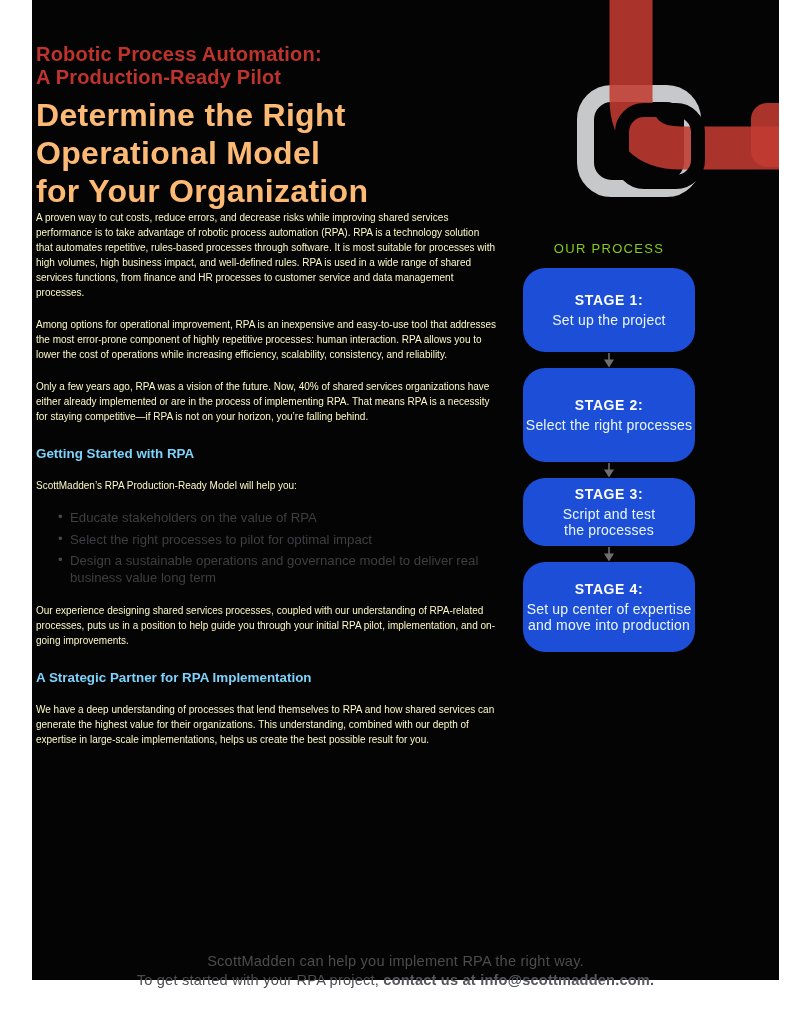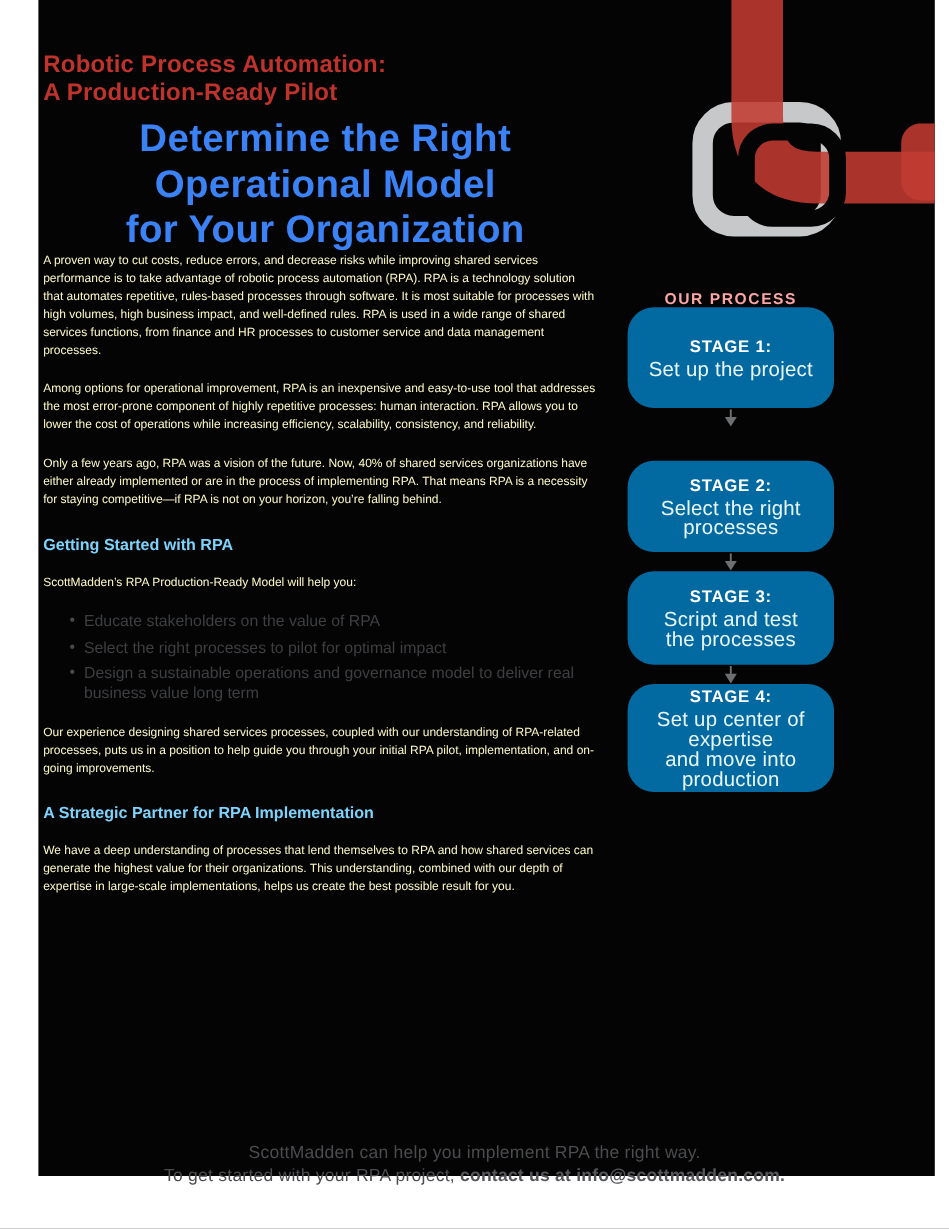--- a/index.html
+++ b/index.html
@@ -25,25 +25,24 @@
   }
   .kicker {
     margin-top:43px;
     color:#bf332d;
     font-weight:bold;
     font-size:20px; line-height:23px;
     letter-spacing:0.2px;
   }
   .big-title {
     margin-top:7px;
-    color:#3b82f6;
+    color:#fdba74;
     font-weight:bold;
     font-size:32px; line-height:38px;
     letter-spacing:0.3px;
-    text-align:center;
   }
   .main p {
     font-size:10px; line-height:15px;
     margin:0 0 17px 0;
     color:#fef9c3;
     width:462px;
   }
   .first-para { margin-top:33px; }
   .sub-head {
     font-size:13.4px; font-weight:bold;
@@ -68,44 +67,44 @@
     color:#48494c;
   }
 
   
   .process {
     position:absolute; left:491px; top:241px;
     width:172px;
     text-align:center;
   }
   .process-header {
-    font-size:13px; font-weight:bold;
+    font-size:13px; font-weight:normal;
     letter-spacing:1.3px;
-    color:#fca5a5;
-    margin-bottom:0;
+    color:#84cc16;
+    margin-bottom:12px;
   }
   .stage-box {
-    background:#0369a1;
+    background:#1d4ed8;
     border-radius:22px;
     width:172px;
     display:flex; flex-direction:column;
     align-items:center; justify-content:center;
     color:#ffffff;
   }
   .stage-box.h1 { height:84px; }
-  .stage-box.h2 { height:76px;margin-top:28px; }
-  .stage-box.h3 { height:78px; }
+  .stage-box.h2 { height:94px; }
+  .stage-box.h3 { height:68px; }
   .stage-box.h4 { height:90px;text-align:center; }
   .stage-title {
     font-weight:bold; font-size:14px;
     letter-spacing:0.6px;
     margin-bottom:4px;
   }
   .stage-desc {
-    font-size:17px; line-height:16.5px;
+    font-size:14px; line-height:16.5px;
     color:#e9f7fb;
     white-space:pre-line;
     letter-spacing:0.2px;
   }
   .stage-gap {
     height:16px;
     display:flex; align-items:center; justify-content:center;
   }
 
   

